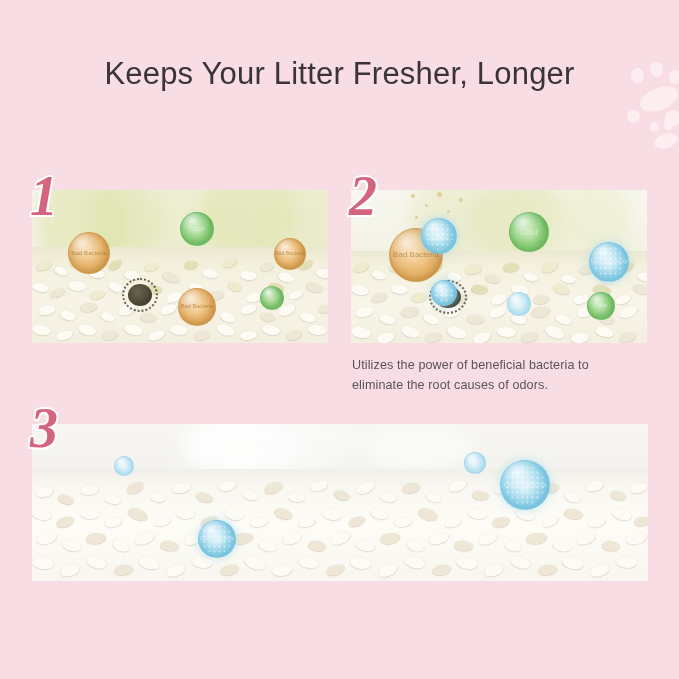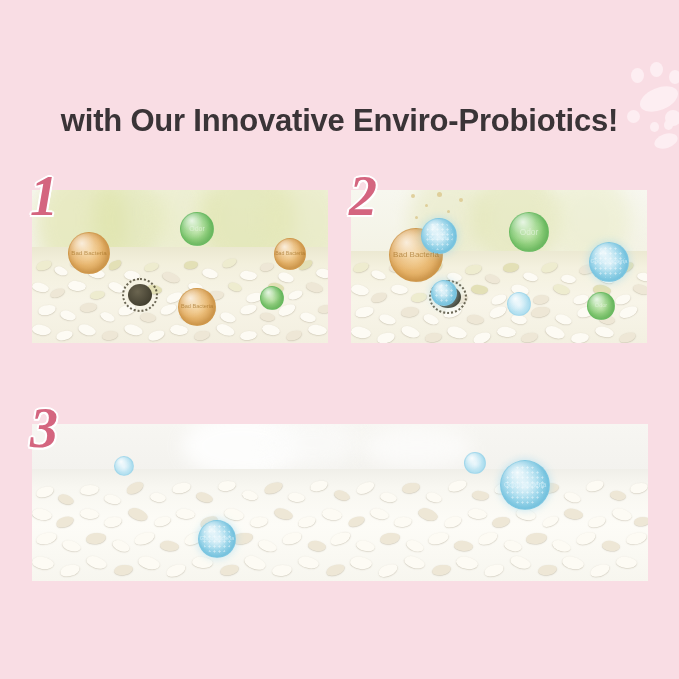--- a/index.html
+++ b/index.html
@@ -222,21 +222,21 @@
     <div class="paw-pad" style="left:44px; top:8px;  width:12px; height:14px;"></div>
     <div class="paw-pad" style="left:2px;  top:48px; width:13px; height:13px;"></div>
     <div class="paw-pad" style="left:40px; top:48px; width:16px; height:16px;"></div>
   </div>
   <div class="paw-deco" style="left:648px; top:120px; width:34px; height:40px;">
     <div class="paw-pad" style="left:6px; top:14px; width:24px; height:14px; transform:rotate(-18deg);"></div>
     <div class="paw-pad" style="left:2px; top:2px; width:9px; height:10px;"></div>
     <div class="paw-pad" style="left:16px; top:0px; width:9px; height:10px;"></div>
   </div>
 
-  <div class="headline headline-2">with Our Innovative Enviro-Probiotics!</div>
+  <div class="headline headline-1">Keeps Your Litter Fresher, Longer</div>
 
   <div class="step-num step-num-1">1</div>
 
   <div class="panel panel-1">
 
     <div class="sky" style="height:100px; background:linear-gradient(180deg,#f6f6ef 0%,#f2f2e4 60%,#eeeedc 100%);"></div>
 
     <div class="smoke" style="left:4px;  top:-22px; width:92px;  height:108px; background:#e4e7b6;"></div>
     <div class="smoke" style="left:60px; top:-18px; width:74px;  height:96px;  background:#dde3a8; opacity:0.6;"></div>
     <div class="smoke" style="left:120px;top:-30px; width:66px;  height:104px; background:#e7eabd; opacity:0.55;"></div>
@@ -437,20 +437,22 @@
       <span class="bubble-label"></span>
     </div>
     <div class="bubble plainblue" style="left:156px; top:102px; width:22px; height:22px; font-size:4.4px;">
       <span class="bubble-label"></span>
     </div>
     <div class="bubble odor" style="left:236px; top:102px; width:26px; height:26px; font-size:5.6px;">
       <span class="bubble-label">Odor</span>
     </div>
   </div>
 
+  <div class="caption caption-2">Utilizes the power of beneficial bacteria to
+eliminate the root causes of odors.</div>
 
   <div class="step-num step-num-3">3</div>
 
   <div class="panel panel-3">
     <div class="sky" style="height:80px; background:linear-gradient(180deg,#f7f6f2 0%,#f3f2ee 60%,#efeee9 100%);"></div>
 
     <div class="smoke" style="left:150px; top:-10px; width:120px; height:64px; background:#ffffff; opacity:0.85;"></div>
     <div class="smoke" style="left:236px; top:-6px;  width:90px;  height:50px; background:#fbfbfa; opacity:0.7;"></div>
     <div class="smoke" style="left:330px; top:2px;   width:110px; height:44px; background:#ffffff; opacity:0.6;"></div>
 

